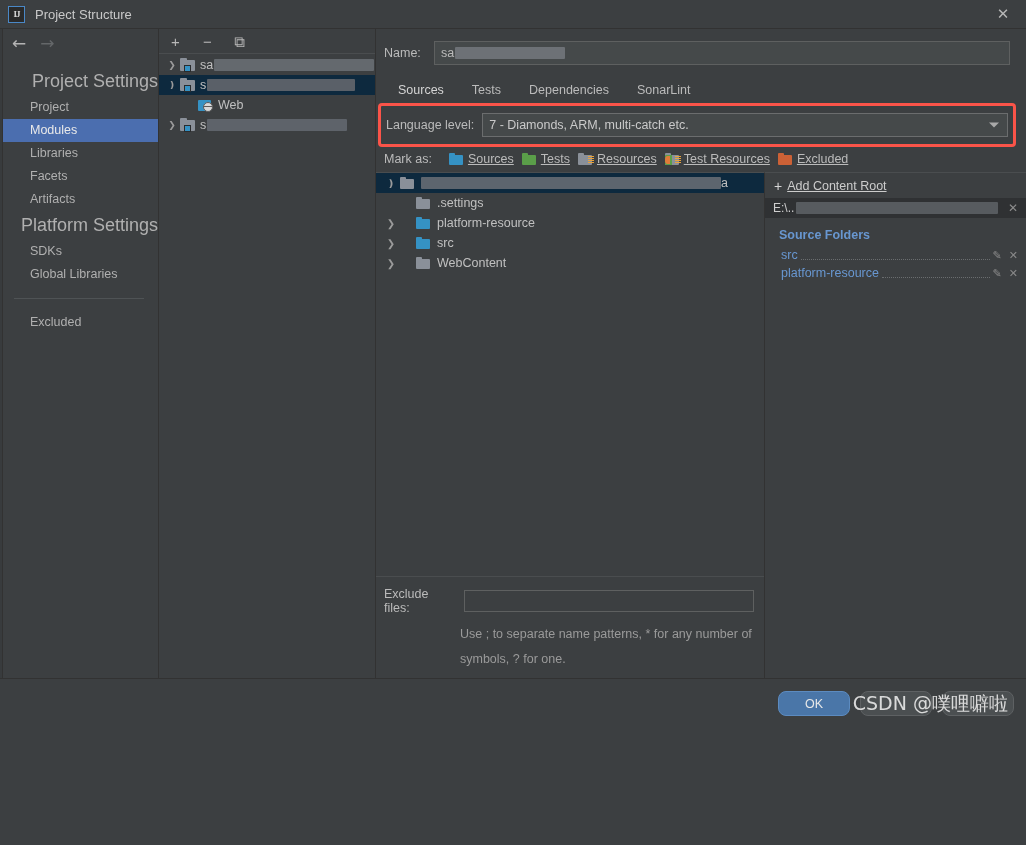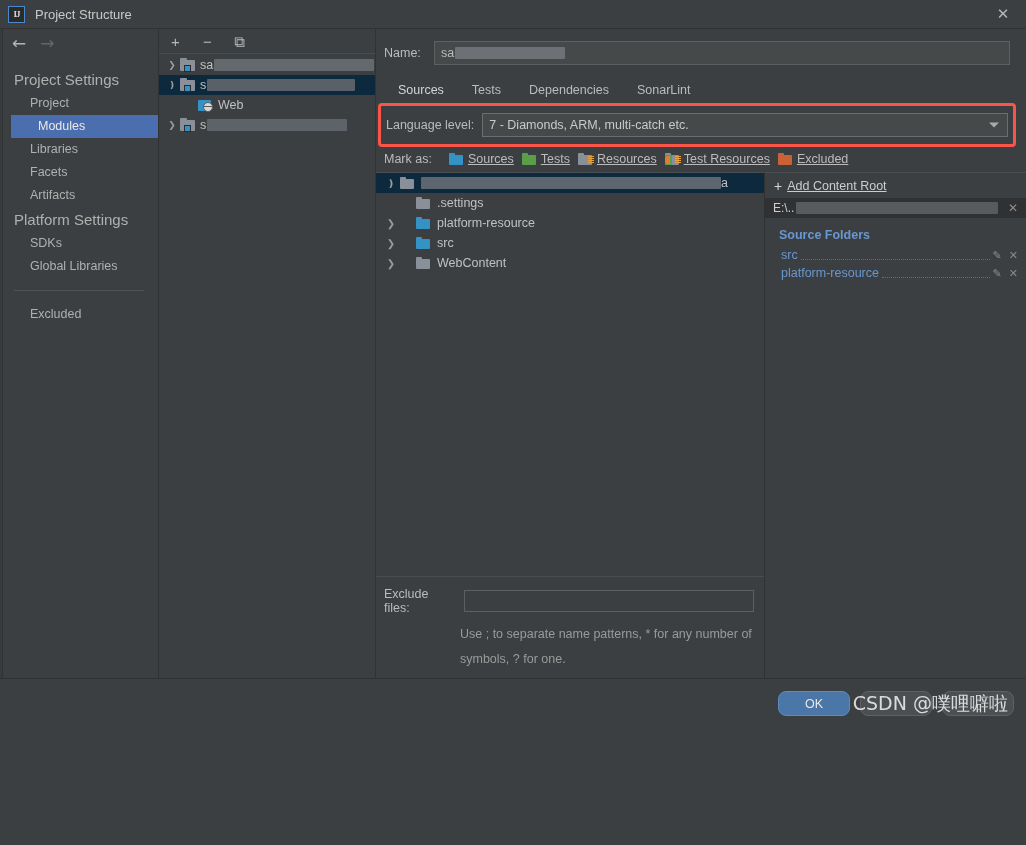--- a/index.html
+++ b/index.html
@@ -68,28 +68,28 @@
   }
   .sb-arrow {
     font-size: 17px; line-height: 1;
     font-family: "DejaVu Sans", sans-serif;
   }
   .sb-arrow.back { color: #b4b4b4; }
   .sb-arrow.fwd  { color: #646769; }
   .sb-list { padding-top: 10px; }
   .sb-group {
     padding: 4px 0 4px 11px;
-    color: #b0b0b0; font-size: 15px;
+    color: #b0b0b0; font-size: 18px; text-align: right;
   }
   .sb-item {
     padding: 4px 0 4px 27px;
     color: #b0b0b0; font-size: 12.5px;
     line-height: 15px;
   }
-  .sb-item.sel { background: #4b6eaf; color: #e9e9e9; margin-left: 8px; }
+  .sb-item.sel { background: #4b6eaf; color: #e9e9e9; }
   .sb-sep { height: 1px; background: #4f5355; margin: 12px 14px 12px 11px; }
 
   
   .modpanel {
     width: 217px; min-width: 217px;
     background: #3c3f41;
     border-right: 1px solid #323232;
     display: flex; flex-direction: column;
   }
   .mod-toolbar {

